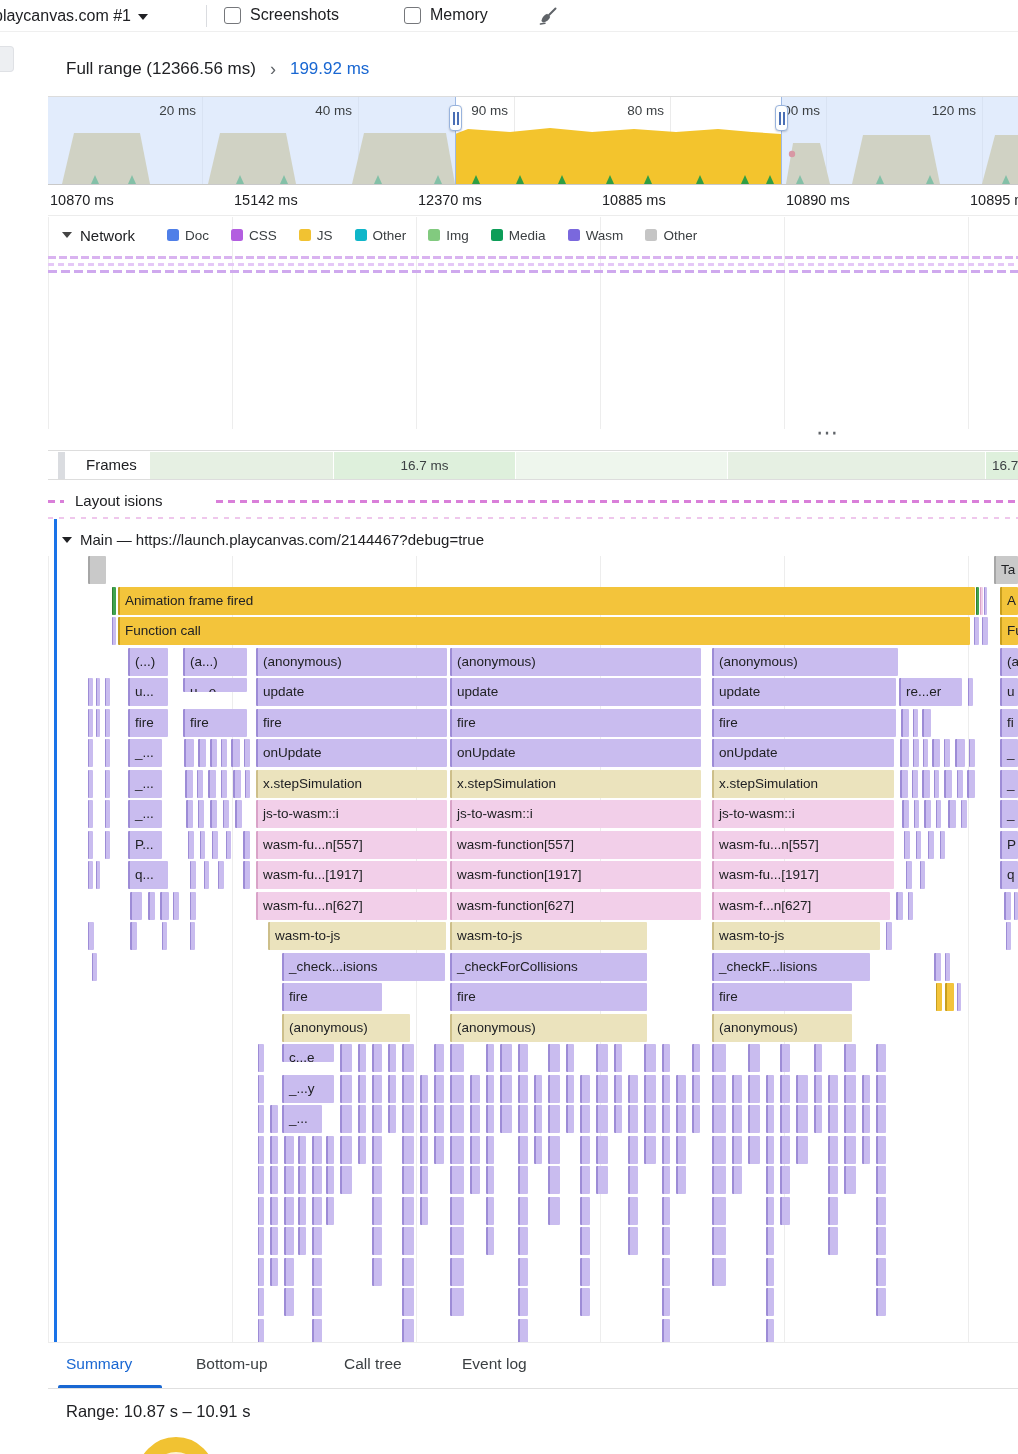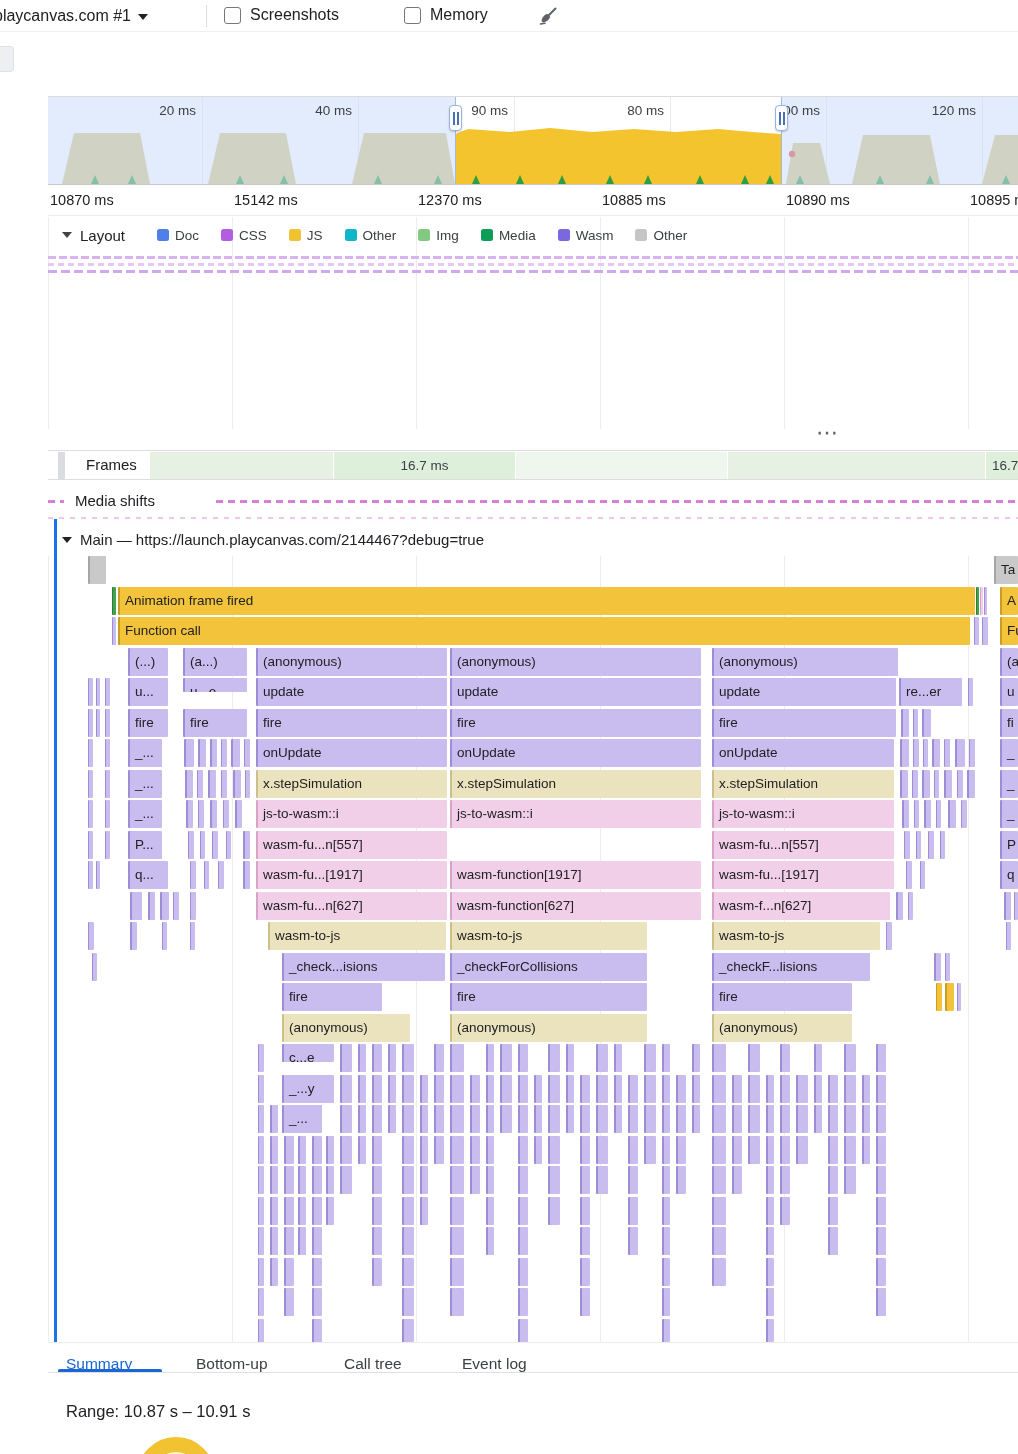--- a/index.html
+++ b/index.html
@@ -76,21 +76,21 @@
   #main-header{position:absolute;left:48px;top:524px;width:970px;height:31px;display:flex;align-items:center;padding-left:14px;background:#fff;z-index:2}
   #main-header .tri-down{border-top-color:#202124}
 
   #track-accent{position:absolute;left:54px;top:519px;width:3px;height:823px;background:#1a73e8;z-index:3}
 
   
   #flame{position:absolute;left:48px;top:556px;width:970px;height:786px;overflow:hidden;z-index:1}
   .fbar{position:absolute;height:28px;line-height:28px;font-size:13.5px;color:#202124;overflow:hidden;white-space:nowrap;padding-left:5px;z-index:1;border-radius:1px;cursor:pointer}
 
   
-  #tabbar{position:absolute;left:48px;top:1342px;width:970px;height:31px;background:#fff;border-top:1px solid #ececec;border-bottom:1px solid #e0e0e0;z-index:4}
+  #tabbar{position:absolute;left:48px;top:1342px;width:970px;height:47px;background:#fff;border-top:1px solid #ececec;border-bottom:1px solid #e0e0e0;z-index:4}
   .tab{position:absolute;top:12px;font-size:15.5px;color:#3c4043;cursor:pointer}
   .tab.active{color:#1967d2}
   #tab-0{left:18px}#tab-1{left:148px}#tab-2{left:296px}#tab-3{left:414px}
   #tab-underline{position:absolute;left:10px;bottom:0;width:104px;height:3px;background:#1967d2;border-radius:2px 2px 0 0}
 
   #range-line{position:absolute;left:66px;top:1402px;font-size:16.5px;color:#202124;z-index:4}
 
   #pie{position:absolute;left:137px;top:1437px;width:78px;height:78px;border-radius:50%;border:15px solid #f1c232;background:#fdf3d0;z-index:4}
 </style>
 </head>
@@ -116,20 +116,25 @@
       <svg width="24" height="24" viewBox="0 0 24 24">
         <path d="M19.5 4.5 L13 11" stroke="#5f6368" stroke-width="2" stroke-linecap="round" fill="none"></path>
         <path d="M11.2 9.8 L14.2 12.8 C13.4 15.6 10.8 17.8 7 18.6 L5.4 17 C6.2 13.2 8.4 10.6 11.2 9.8 Z" fill="#5f6368"></path>
         <path d="M4.5 20 L9 19.2" stroke="#5f6368" stroke-width="1.6" stroke-linecap="round" fill="none"></path>
       </svg>
     </div>
   </div>
 
   <div id="gutter-box"></div>
 
+  <div id="range-header">
+    <span class="lead">Full range (12366.56 ms)</span>
+    <span class="chev">›</span>
+    <span class="sel-range">199.92 ms</span>
+  </div>
 
   <div id="minimap">
     <div class="mm-overlay" id="mm-ov-left"></div>
     <div class="mm-overlay" id="mm-ov-right"></div>
     <div class="mm-edge" style="left:407px"></div>
     <div class="mm-edge" style="left:733px"></div>
     <div class="mm-handle" style="left:401px">
       <span class="grip"></span>
     </div>
     <div class="mm-handle" style="left:727px">
@@ -190,21 +195,21 @@
       <div class="fgrid" style="left: 0px;"></div>
       <div class="fgrid" style="left: 184px;"></div>
       <div class="fgrid" style="left: 368px;"></div>
       <div class="fgrid" style="left: 552px;"></div>
       <div class="fgrid" style="left: 736px;"></div>
       <div class="fgrid" style="left: 920px;"></div>
     </div>
 
   <div id="network-row">
     <span class="tri-down"></span>
-    <span class="track-title">Layout</span>
+    <span class="track-title">Network</span>
     <div id="network-legend">
         <div class="leg">
           <div class="sw" style="background: rgb(79, 127, 232);"></div>
           <span>Doc</span>
         </div>
         <div class="leg">
           <div class="sw" style="background: rgb(179, 94, 224);"></div>
           <span>CSS</span>
         </div>
         <div class="leg">
@@ -244,21 +249,21 @@
     <div class="frames-grip"></div>
     <span class="track-title" id="frames-title">Frames</span>
   <div class="fseg" style="left: 102px; width: 183px; background: rgb(230, 240, 227);"></div>
       <div class="fseg" style="left: 286px; width: 181px; background: rgb(222, 240, 220);">16.7 ms</div>
       <div class="fseg" style="left: 468px; width: 211px; background: rgb(238, 246, 237);"></div>
       <div class="fseg" style="left: 680px; width: 257px; background: rgb(230, 240, 227);"></div>
       <div class="fseg" style="left: 938px; width: 60px; background: rgb(222, 240, 220);">16.7 ms</div>
     </div>
 
   <div id="ls-track">
-    <span class="track-title" id="ls-title">Media shifts</span>
+    <span class="track-title" id="ls-title">Layout isions</span>
     <div class="ls-dash" style="left:0;width:16px"></div>
     <div class="ls-dash" style="left:168px;width:802px"></div>
     <div class="ls-dash light" style="left:0;top:31px;width:970px"></div>
   </div>
 
   <div id="main-header">
     <span class="tri-down"></span>
     <span class="track-title">Main — https://launch.playcanvas.com/2144467?debug=true</span>
   </div>
 
@@ -373,20 +378,21 @@
       <div class="fbar" style="left: 952px; top: 244px; width: 18px; height: 28px; background: rgb(201, 188, 239); border-left: 2px solid rgb(157, 140, 214);">_</div>
       <div class="fbar" style="left: 40px; top: 275px; width: 5px; height: 28px; background: rgb(201, 188, 239); border-left: 1px solid rgb(157, 140, 214); padding-left: 0px;"></div>
       <div class="fbar" style="left: 57px; top: 275px; width: 5px; height: 28px; background: rgb(201, 188, 239); border-left: 1px solid rgb(157, 140, 214); padding-left: 0px;"></div>
       <div class="fbar" style="left: 80px; top: 275px; width: 34px; height: 28px; background: rgb(201, 188, 239); border-left: 2px solid rgb(157, 140, 214);">P...</div>
       <div class="fbar" style="left: 140px; top: 275px; width: 6px; height: 28px; background: rgb(201, 188, 239); border-left: 1px solid rgb(157, 140, 214); padding-left: 0px;"></div>
       <div class="fbar" style="left: 152px; top: 275px; width: 5px; height: 28px; background: rgb(201, 188, 239); border-left: 1px solid rgb(157, 140, 214); padding-left: 0px;"></div>
       <div class="fbar" style="left: 164px; top: 275px; width: 6px; height: 28px; background: rgb(201, 188, 239); border-left: 1px solid rgb(157, 140, 214); padding-left: 0px;"></div>
       <div class="fbar" style="left: 178px; top: 275px; width: 5px; height: 28px; background: rgb(201, 188, 239); border-left: 1px solid rgb(157, 140, 214); padding-left: 0px;"></div>
       <div class="fbar" style="left: 195px; top: 275px; width: 7px; height: 28px; background: rgb(201, 188, 239); border-left: 2px solid rgb(157, 140, 214); padding-left: 0px;"></div>
       <div class="fbar" style="left: 208px; top: 275px; width: 191px; height: 28px; background: rgb(242, 207, 233); border-left: 2px solid rgb(217, 163, 200);">wasm-fu...n[557]</div>
+      <div class="fbar" style="left: 402px; top: 275px; width: 251px; height: 28px; background: rgb(242, 207, 233); border-left: 2px solid rgb(217, 163, 200);">wasm-function[557]</div>
       <div class="fbar" style="left: 664px; top: 275px; width: 182px; height: 28px; background: rgb(242, 207, 233); border-left: 2px solid rgb(217, 163, 200);">wasm-fu...n[557]</div>
       <div class="fbar" style="left: 856px; top: 275px; width: 6px; height: 28px; background: rgb(201, 188, 239); border-left: 1px solid rgb(157, 140, 214); padding-left: 0px;"></div>
       <div class="fbar" style="left: 868px; top: 275px; width: 5px; height: 28px; background: rgb(201, 188, 239); border-left: 1px solid rgb(157, 140, 214); padding-left: 0px;"></div>
       <div class="fbar" style="left: 880px; top: 275px; width: 6px; height: 28px; background: rgb(201, 188, 239); border-left: 1px solid rgb(157, 140, 214); padding-left: 0px;"></div>
       <div class="fbar" style="left: 892px; top: 275px; width: 5px; height: 28px; background: rgb(201, 188, 239); border-left: 1px solid rgb(157, 140, 214); padding-left: 0px;"></div>
       <div class="fbar" style="left: 952px; top: 275px; width: 18px; height: 28px; background: rgb(201, 188, 239); border-left: 2px solid rgb(157, 140, 214);">P</div>
       <div class="fbar" style="left: 40px; top: 305px; width: 5px; height: 28px; background: rgb(201, 188, 239); border-left: 1px solid rgb(157, 140, 214); padding-left: 0px;"></div>
       <div class="fbar" style="left: 48px; top: 305px; width: 4px; height: 28px; background: rgb(201, 188, 239); border-left: 1px solid rgb(157, 140, 214); padding-left: 0px;"></div>
       <div class="fbar" style="left: 80px; top: 305px; width: 40px; height: 28px; background: rgb(201, 188, 239); border-left: 2px solid rgb(157, 140, 214);">q...</div>
       <div class="fbar" style="left: 142px; top: 305px; width: 6px; height: 28px; background: rgb(201, 188, 239); border-left: 1px solid rgb(157, 140, 214); padding-left: 0px;"></div>

